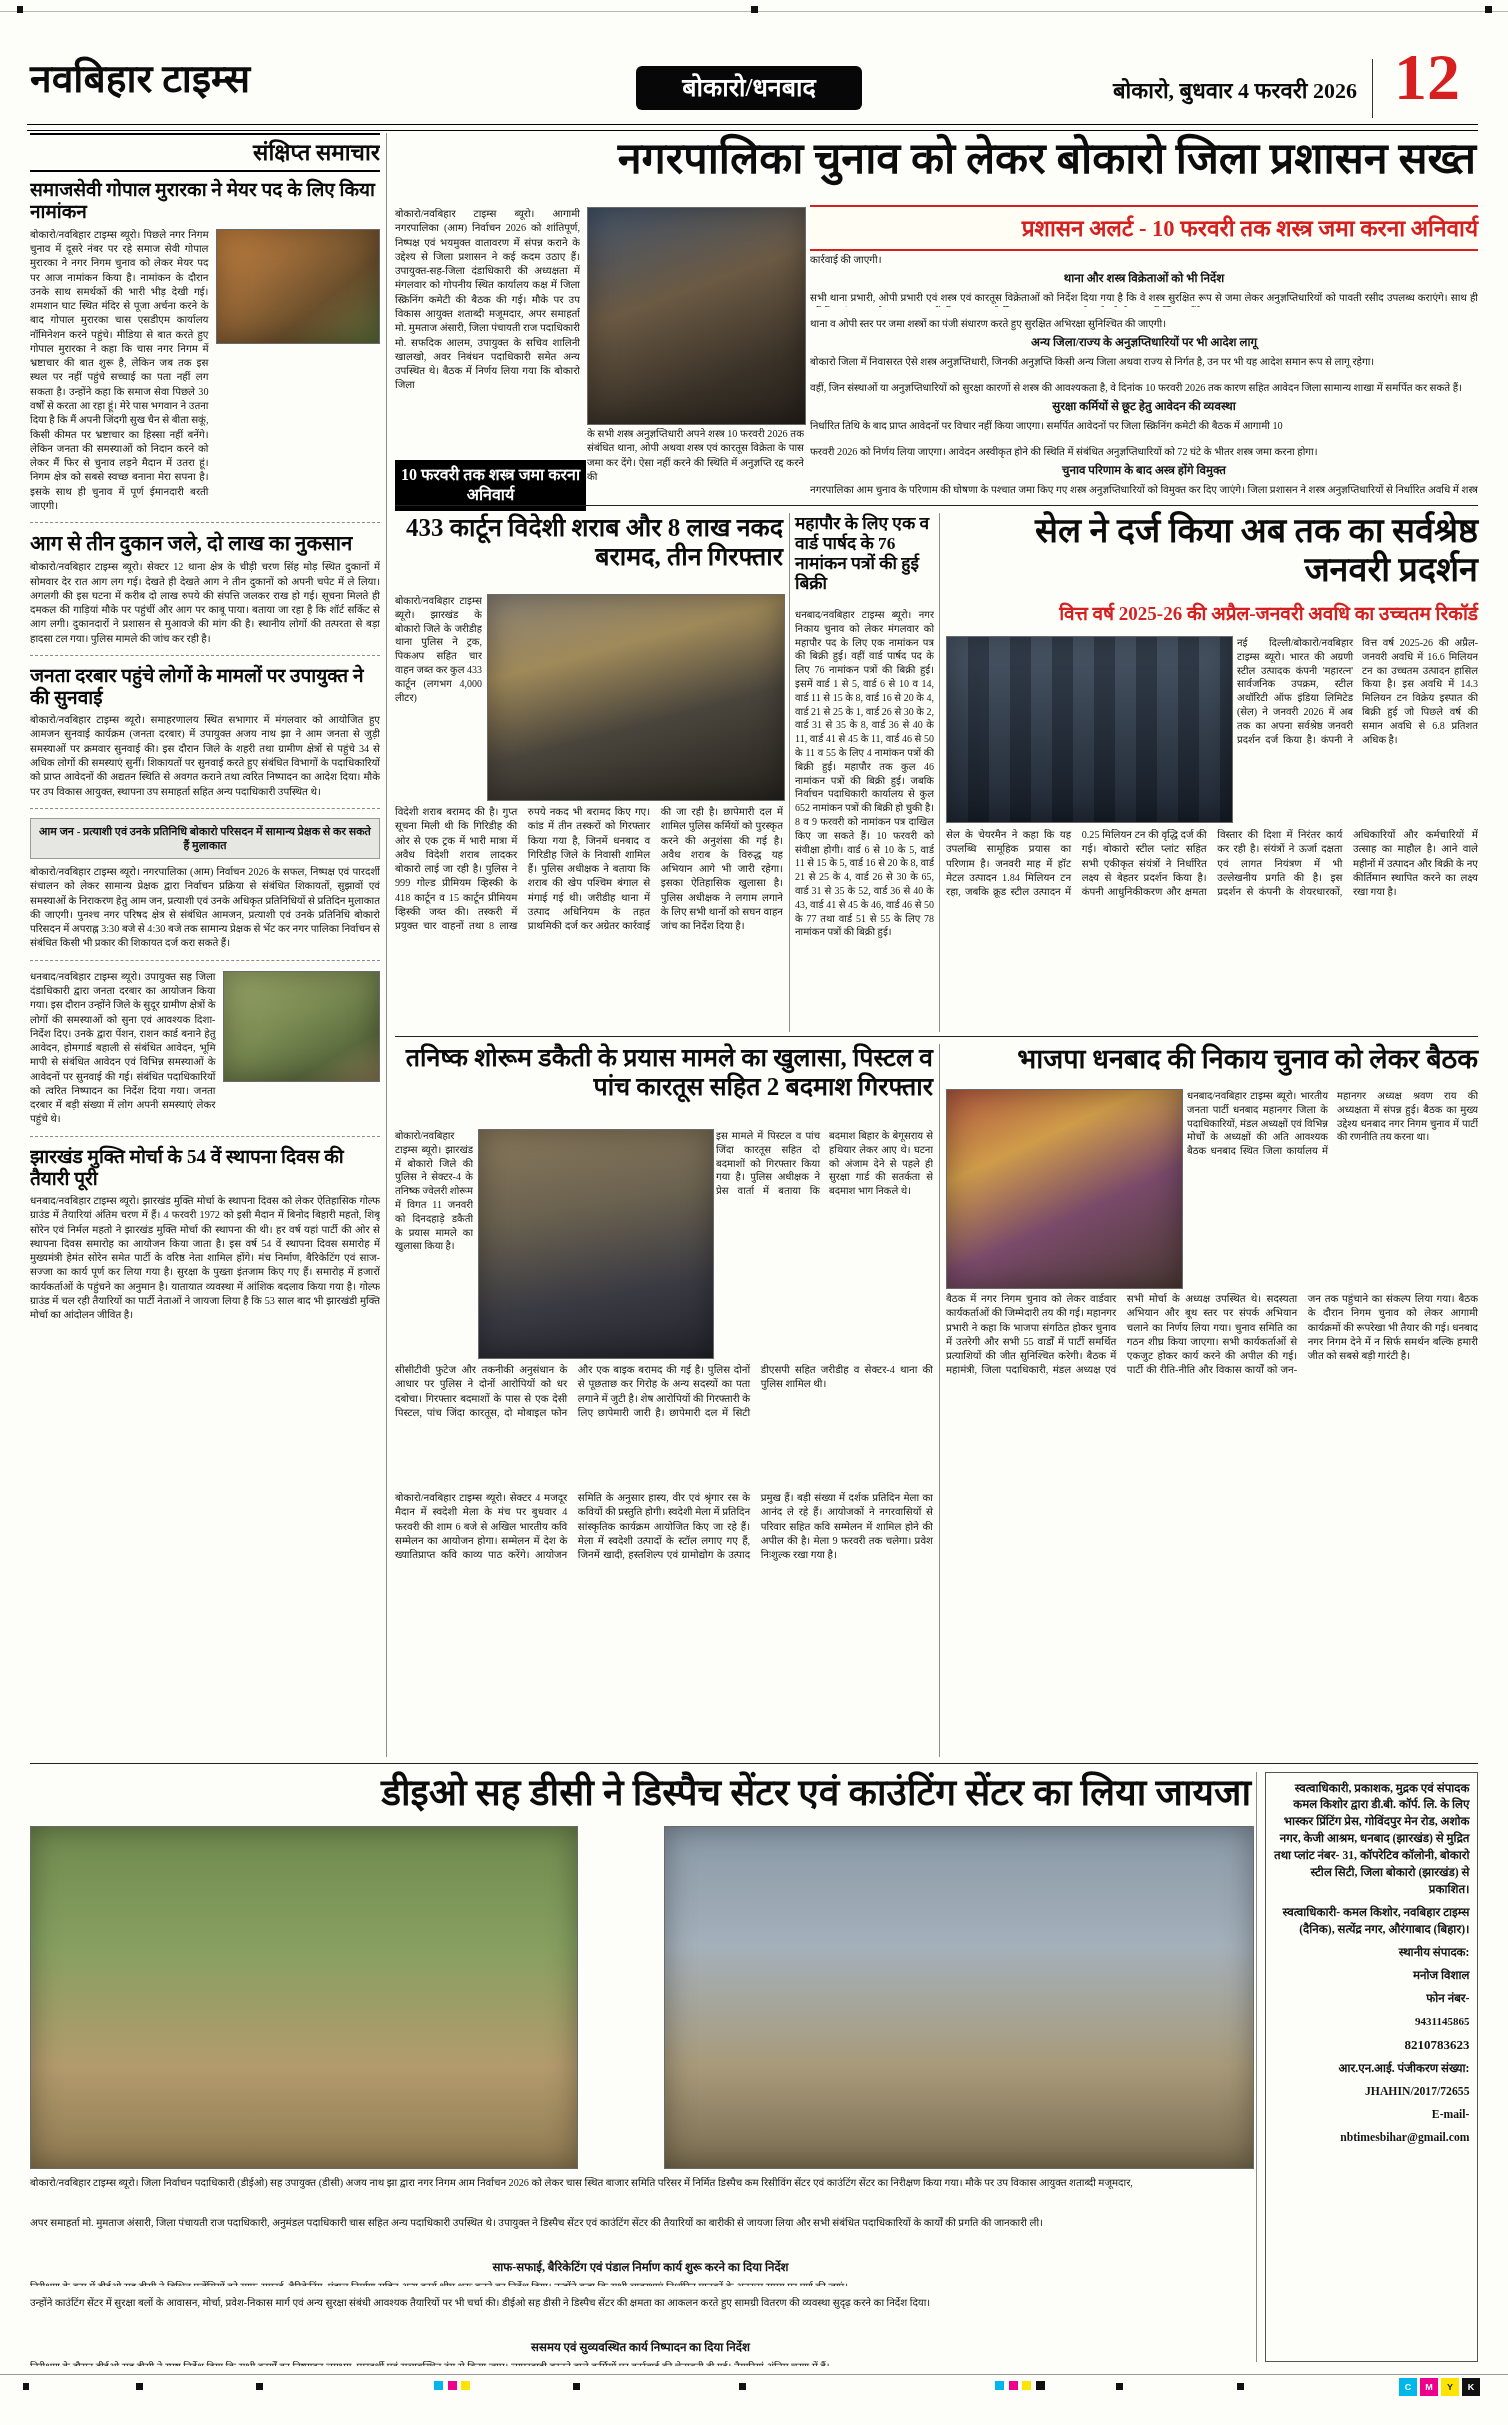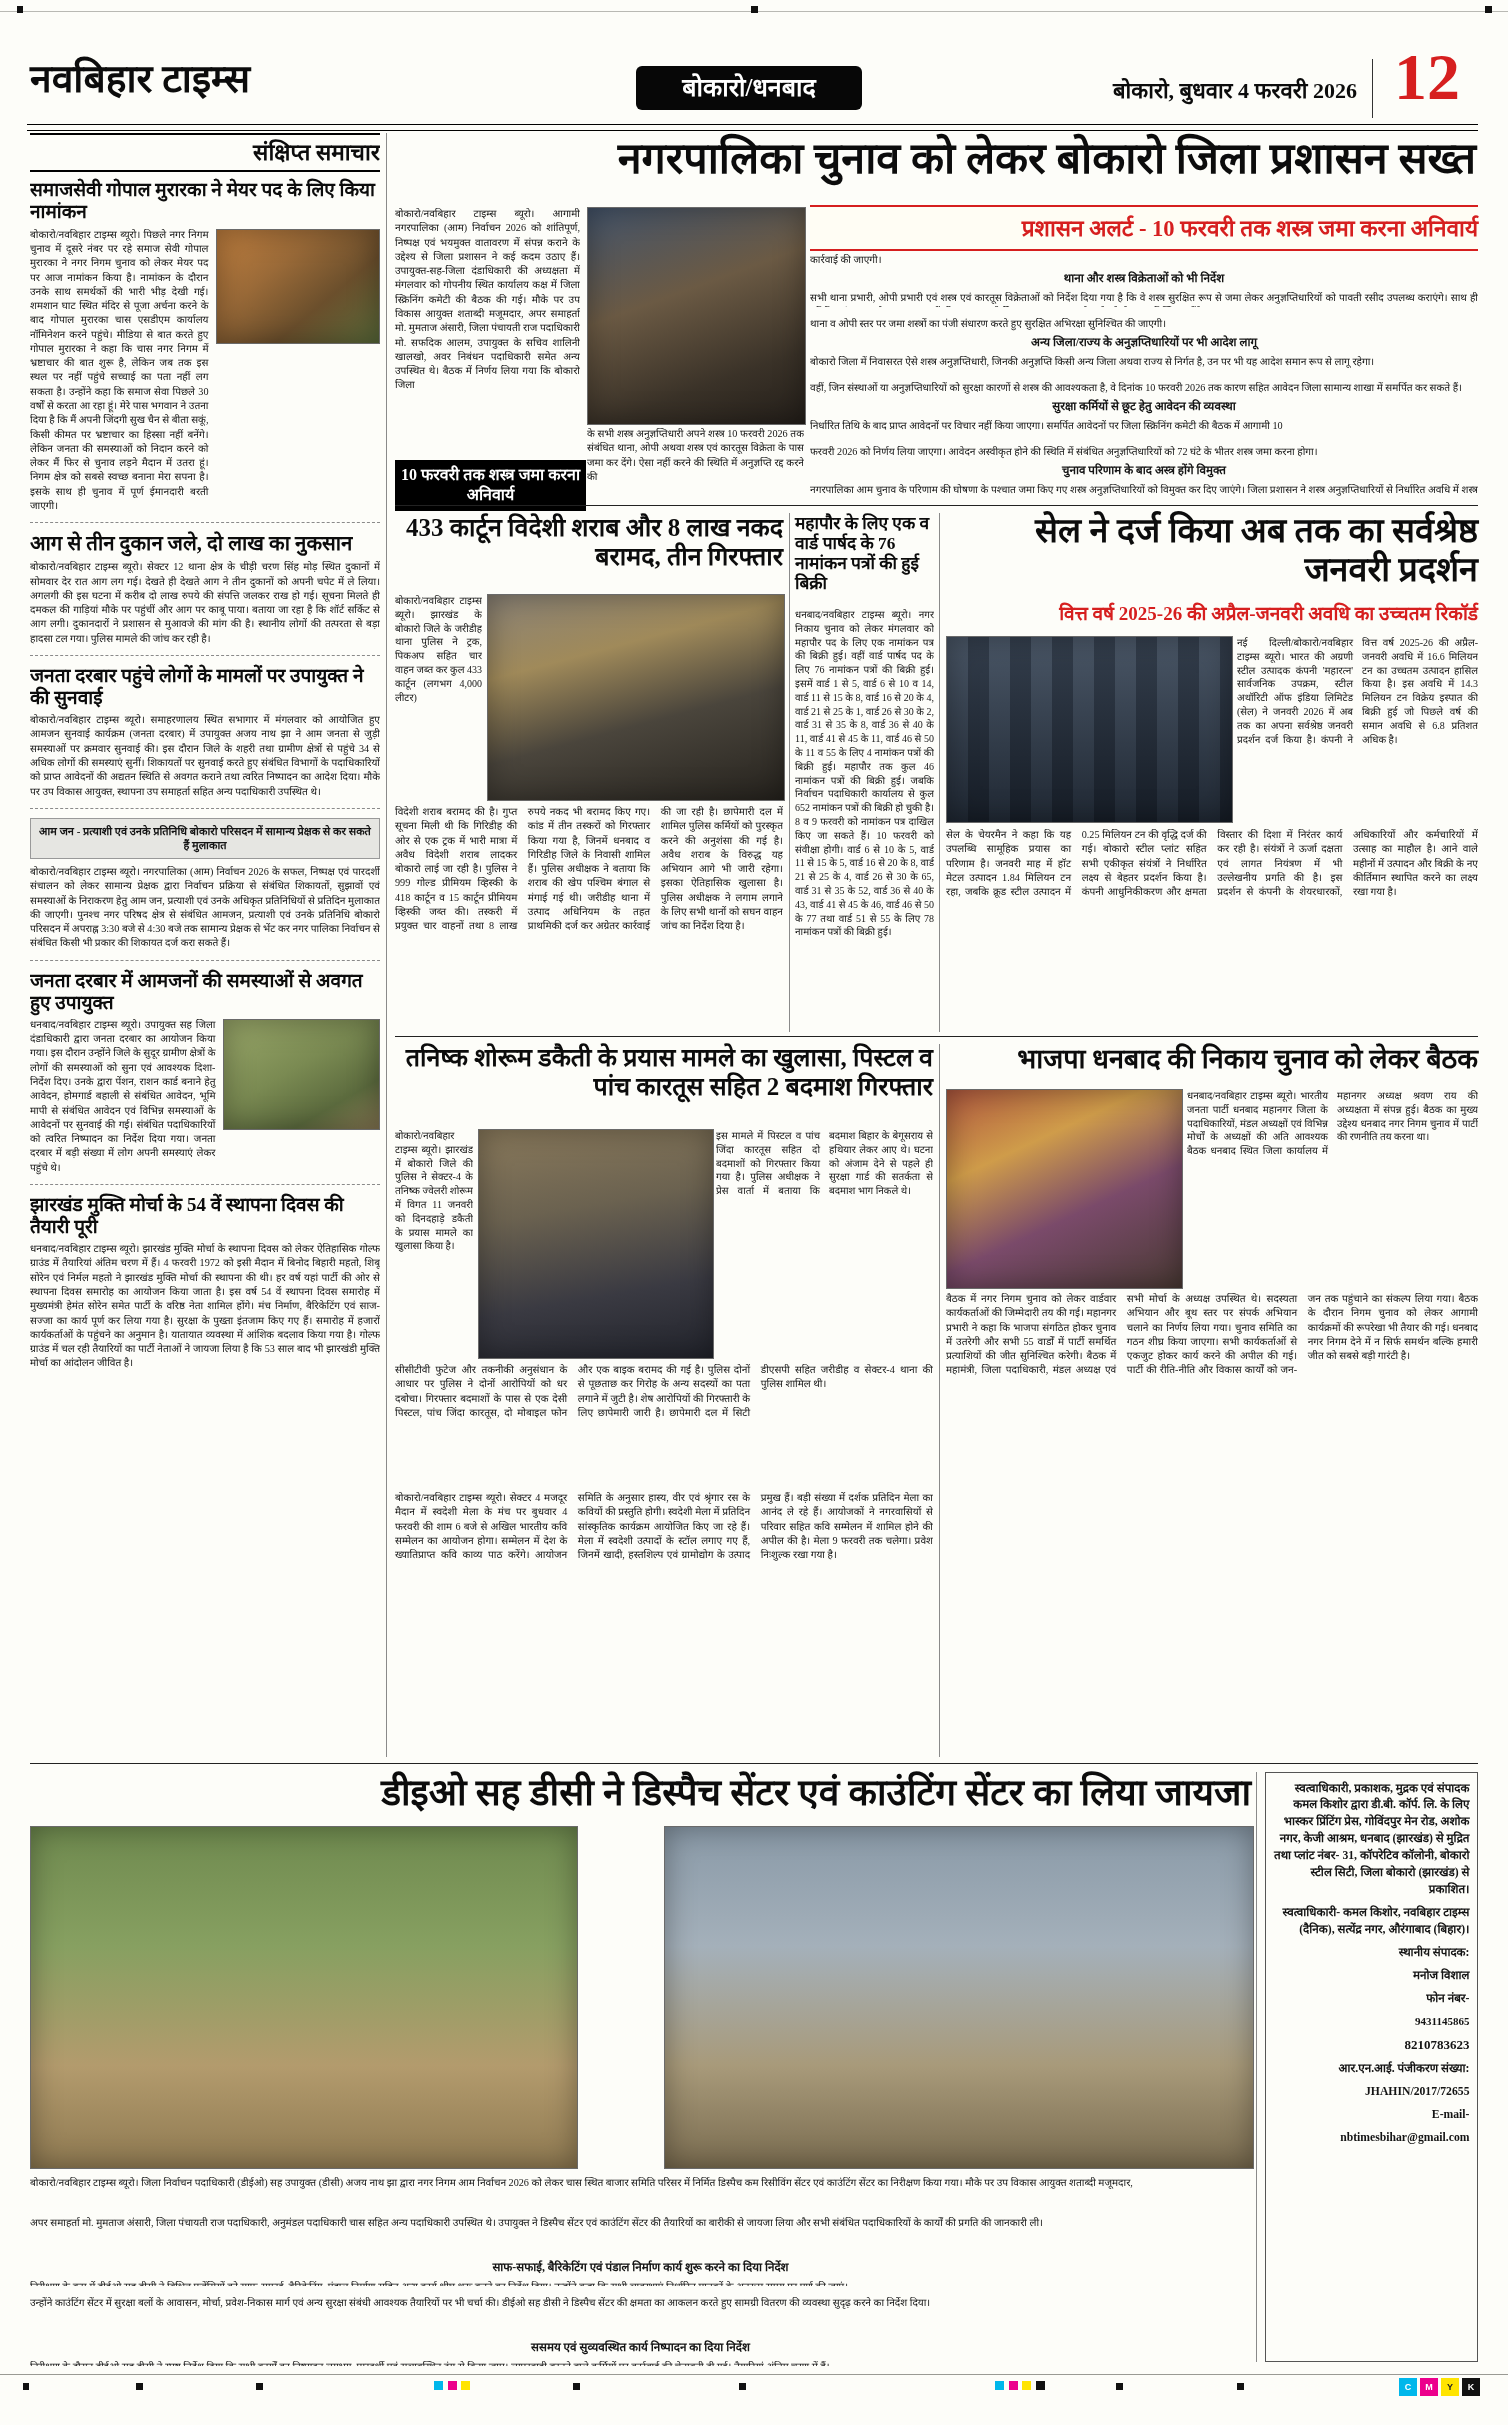--- a/index.html
+++ b/index.html
@@ -67,21 +67,20 @@
     </div>
     <div class="dash"></div>
 
     <div>
       <div style="background:#e6e6e2;border:0.8px solid #999;font-weight:bold;font-size:11px;line-height:1.3;padding:5.3px 6.8px;margin:3px 0 6px 0;text-align:center;">आम जन - प्रत्याशी एवं उनके प्रतिनिधि बोकारो परिसदन में सामान्य प्रेक्षक से कर सकते हैं मुलाकात</div>
       <div class="body-text jt">बोकारो/नवबिहार टाइम्स ब्यूरो। नगरपालिका (आम) निर्वाचन 2026 के सफल, निष्पक्ष एवं पारदर्शी संचालन को लेकर सामान्य प्रेक्षक द्वारा निर्वाचन प्रक्रिया से संबंधित शिकायतों, सुझावों एवं समस्याओं के निराकरण हेतु आम जन, प्रत्याशी एवं उनके अधिकृत प्रतिनिधियों से प्रतिदिन मुलाकात की जाएगी। पुनश्च नगर परिषद क्षेत्र से संबंधित आमजन, प्रत्याशी एवं उनके प्रतिनिधि बोकारो परिसदन में अपराह्न 3:30 बजे से 4:30 बजे तक सामान्य प्रेक्षक से भेंट कर नगर पालिका निर्वाचन से संबंधित किसी भी प्रकार की शिकायत दर्ज करा सकते हैं।</div>
     </div>
     <div class="dash"></div>
 
     <div>
-      <div class="hl" style="font-size:19px;margin-bottom:4.5px;">जनता दरबार में आमजनों की समस्याओं से अवगत हुए उपायुक्त</div>
       <div class="photo" style="float:right;width:155px;height:109px;margin:1.5px 0 4.5px 7.5px;
            background:linear-gradient(150deg,#9aa86a 0%,#7a8a52 45%,#5c6b3e 75%,#8a7a55 100%);"></div>
       <div class="body-text jt">धनबाद/नवबिहार टाइम्स ब्यूरो। उपायुक्त सह जिला दंडाधिकारी द्वारा जनता दरबार का आयोजन किया गया। इस दौरान उन्होंने जिले के सुदूर ग्रामीण क्षेत्रों के लोगों की समस्याओं को सुना एवं आवश्यक दिशा-निर्देश दिए। उनके द्वारा पेंशन, राशन कार्ड बनाने हेतु आवेदन, होमगार्ड बहाली से संबंधित आवेदन, भूमि मापी से संबंधित आवेदन एवं विभिन्न समस्याओं के आवेदनों पर सुनवाई की गई। संबंधित पदाधिकारियों को त्वरित निष्पादन का निर्देश दिया गया। जनता दरबार में बड़ी संख्या में लोग अपनी समस्याएं लेकर पहुंचे थे।</div>
     </div>
     <div class="dash"></div>
 
     <div>
       <div class="hl" style="font-size:19px;margin-bottom:4.5px;">झारखंड मुक्ति मोर्चा के 54 वें स्थापना दिवस की तैयारी पूरी</div>
       <div class="body-text jt">धनबाद/नवबिहार टाइम्स ब्यूरो। झारखंड मुक्ति मोर्चा के स्थापना दिवस को लेकर ऐतिहासिक गोल्फ ग्राउंड में तैयारियां अंतिम चरण में हैं। 4 फरवरी 1972 को इसी मैदान में बिनोद बिहारी महतो, शिबू सोरेन एवं निर्मल महतो ने झारखंड मुक्ति मोर्चा की स्थापना की थी। हर वर्ष यहां पार्टी की ओर से स्थापना दिवस समारोह का आयोजन किया जाता है। इस वर्ष 54 वें स्थापना दिवस समारोह में मुख्यमंत्री हेमंत सोरेन समेत पार्टी के वरिष्ठ नेता शामिल होंगे। मंच निर्माण, बैरिकेटिंग एवं साज-सज्जा का कार्य पूर्ण कर लिया गया है। सुरक्षा के पुख्ता इंतजाम किए गए हैं। समारोह में हजारों कार्यकर्ताओं के पहुंचने का अनुमान है। यातायात व्यवस्था में आंशिक बदलाव किया गया है। गोल्फ ग्राउंड में चल रही तैयारियों का पार्टी नेताओं ने जायजा लिया है कि 53 साल बाद भी झारखंडी मुक्ति मोर्चा का आंदोलन जीवित है।</div>
     </div>

